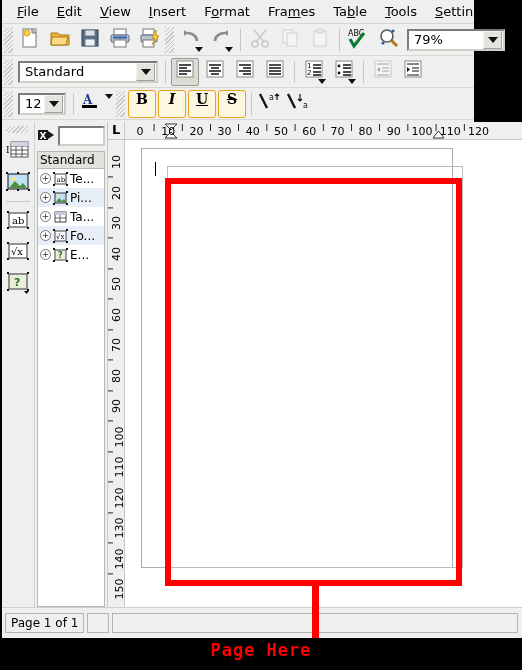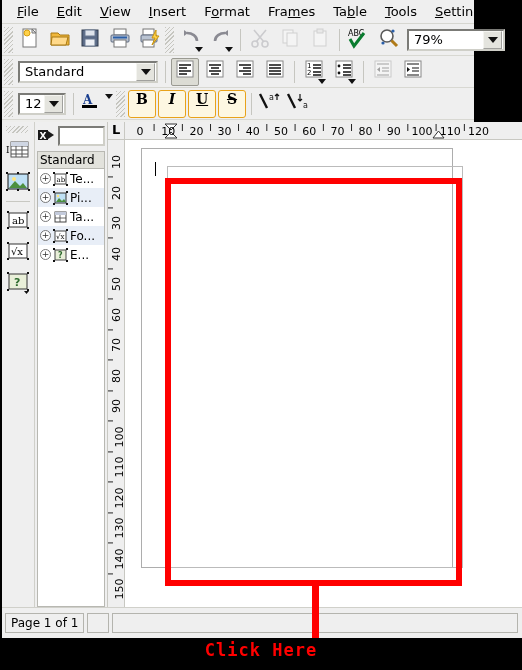--- a/index.html
+++ b/index.html
@@ -647,14 +647,14 @@
     <div class="spanel">Page 1 of 1</div>
     <div class="spanel sm"></div>
     <div class="spanel grow"></div>
   </div>
 
   <div class="redbox" style="left:163px; top:178px; width:297px; height:408px;"></div>
   <div class="redline" style="left:310px; top:586px; width:7px; height:84px;"></div>
 </div>
 
 <div class="banner">
-  <div class="label">Click Here</div>
+  <div class="label">Page Here</div>
 </div>
 
 </body></html>

